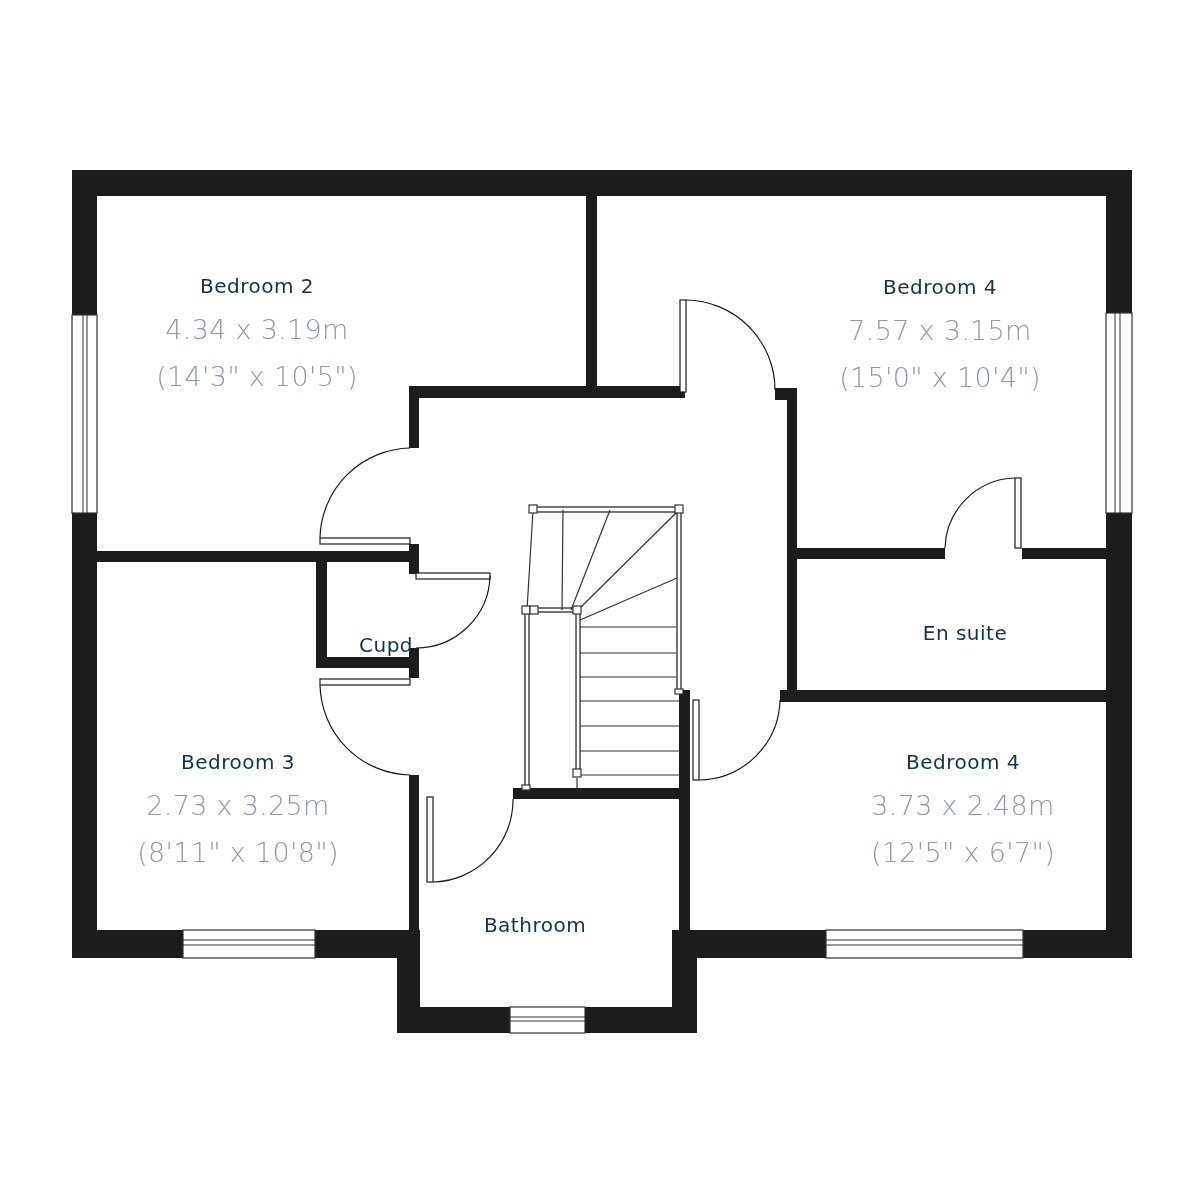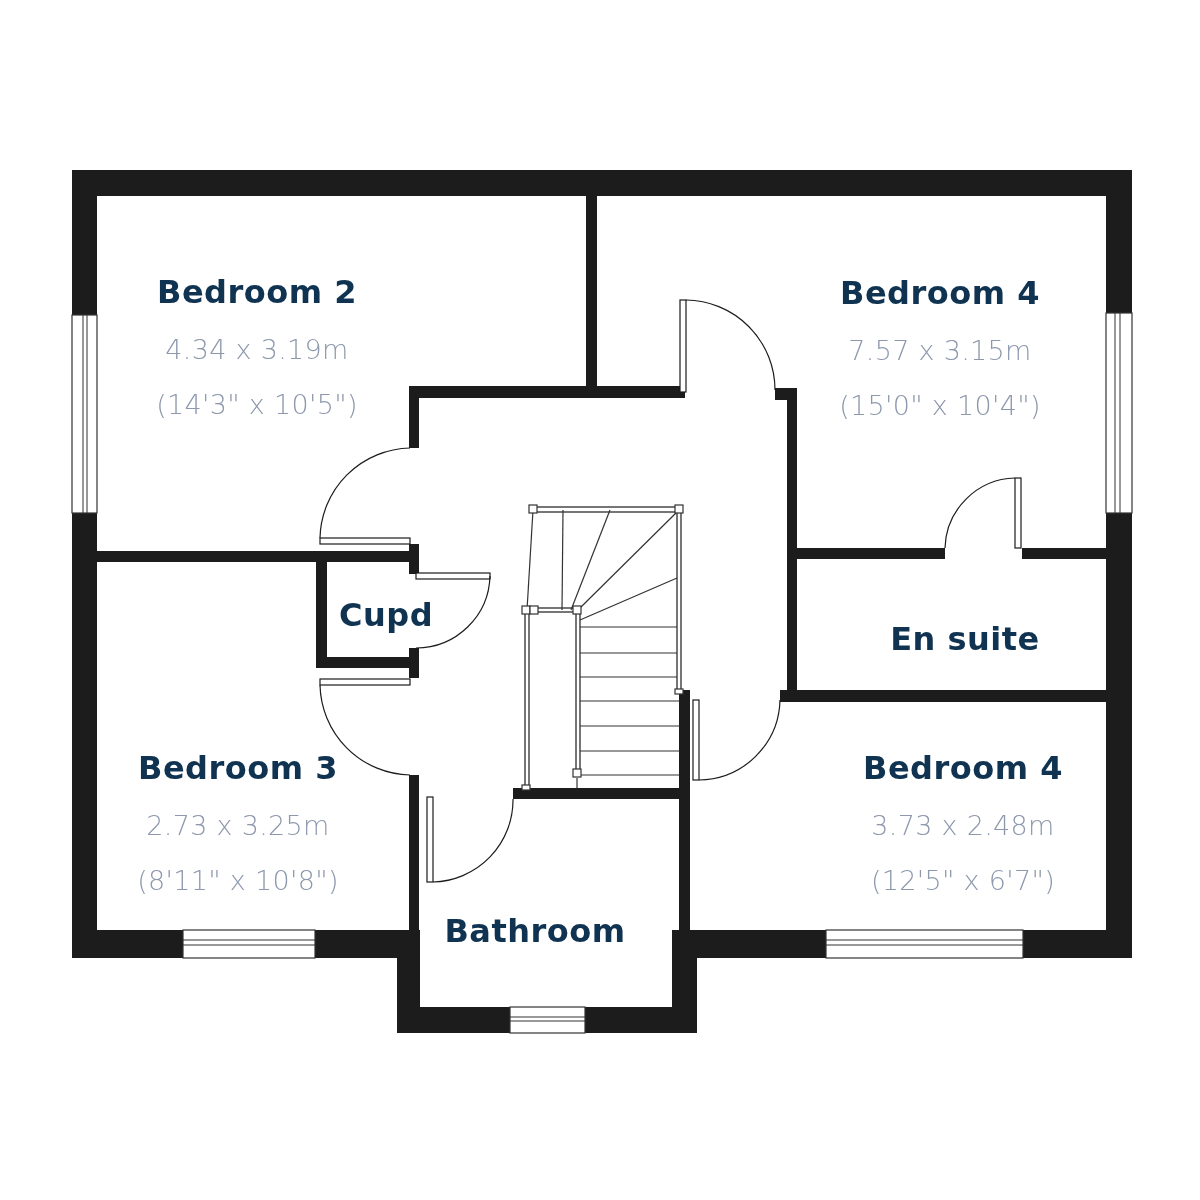--- a/index.html
+++ b/index.html
@@ -9,22 +9,22 @@
   .thin { fill: none; stroke: #1c1c1c; stroke-width: 1.2; }
   .leaf { fill: #ffffff; stroke: #1c1c1c; stroke-width: 1.2; }
   .win  { fill: #ffffff; stroke: #333333; stroke-width: 1.2; }
   .post { fill: #ffffff; stroke: #333333; stroke-width: 1.2; }
   .stair { stroke: #333333; stroke-width: 1.2; fill: none; }
   .label {
     position: absolute; transform: translateX(-50%);
     text-align: center; white-space: nowrap;
     font-family: "DejaVu Sans", sans-serif; line-height: 1;
   }
-  .room-name { color: #0f3350; font-size: 32px; font-weight: 700; letter-spacing: 0.5px; }
-  .room-dim  { color: #8d98ad; font-size: 27px; font-weight: 300; letter-spacing: 0.3px; display:block; margin-top: 28px; }
+  .room-name { color: #0f3350; font-size: 20px; font-weight: 400; letter-spacing: 0.5px; }
+  .room-dim  { color: #8d98ad; font-size: 27px; font-weight: 300; letter-spacing: 0.3px; display:block; margin-top: 20px; }
 </style>
 </head>
 <body>
 
 <svg id="plan" viewBox="0 0 1200 1200" xmlns="http://www.w3.org/2000/svg">
 
   <g>
 
     <rect class="wall" x="72" y="170" width="1060" height="26"></rect>
 
@@ -192,21 +192,21 @@
   <span class="room-dim">2.73 x 3.25m</span>
   <span class="room-dim">(8'11" x 10'8")</span>
 </div>
 
 <div class="label" style="left:963px; top:752px;">
   <span class="room-name">Bedroom 4</span>
   <span class="room-dim">3.73 x 2.48m</span>
   <span class="room-dim">(12'5" x 6'7")</span>
 </div>
 
-<div class="label" style="left:386px; top:599px;">
+<div class="label" style="left:386px; top:635px;">
   <span class="room-name">Cupd</span>
 </div>
 
 <div class="label" style="left:965px; top:623px;text-align:right;">
   <span class="room-name">En suite</span>
 </div>
 
 <div class="label" style="left:535px; top:915px;">
   <span class="room-name">Bathroom</span>
 </div>

